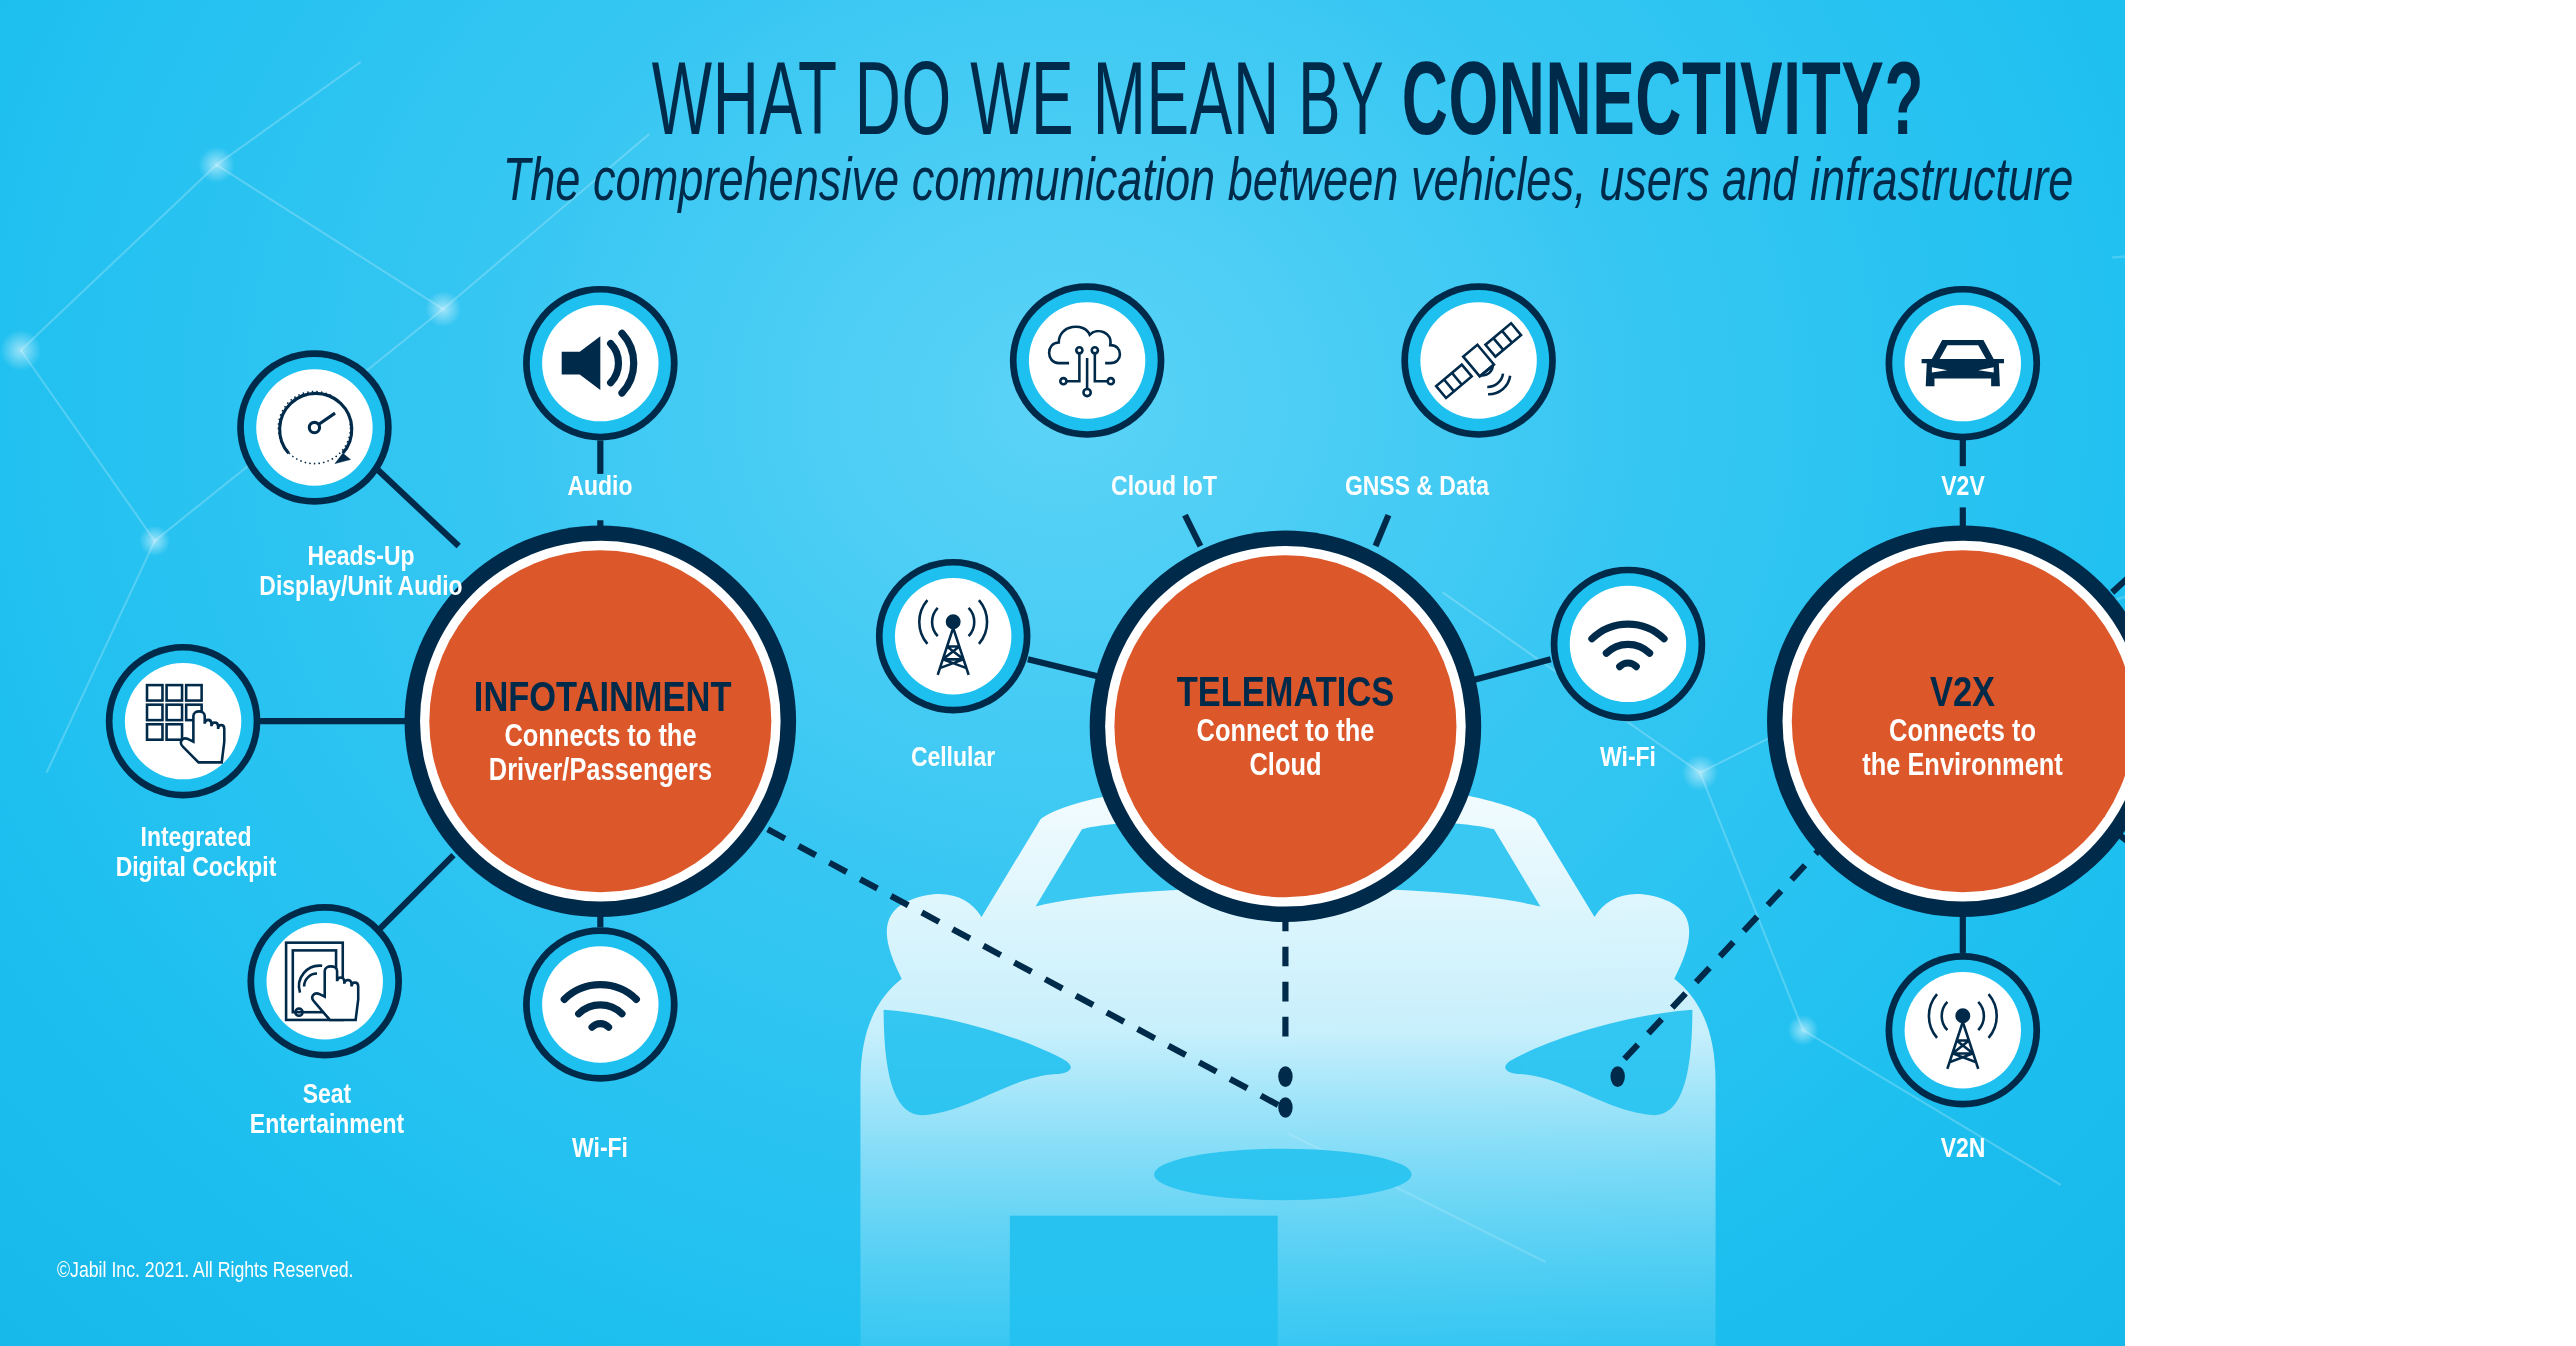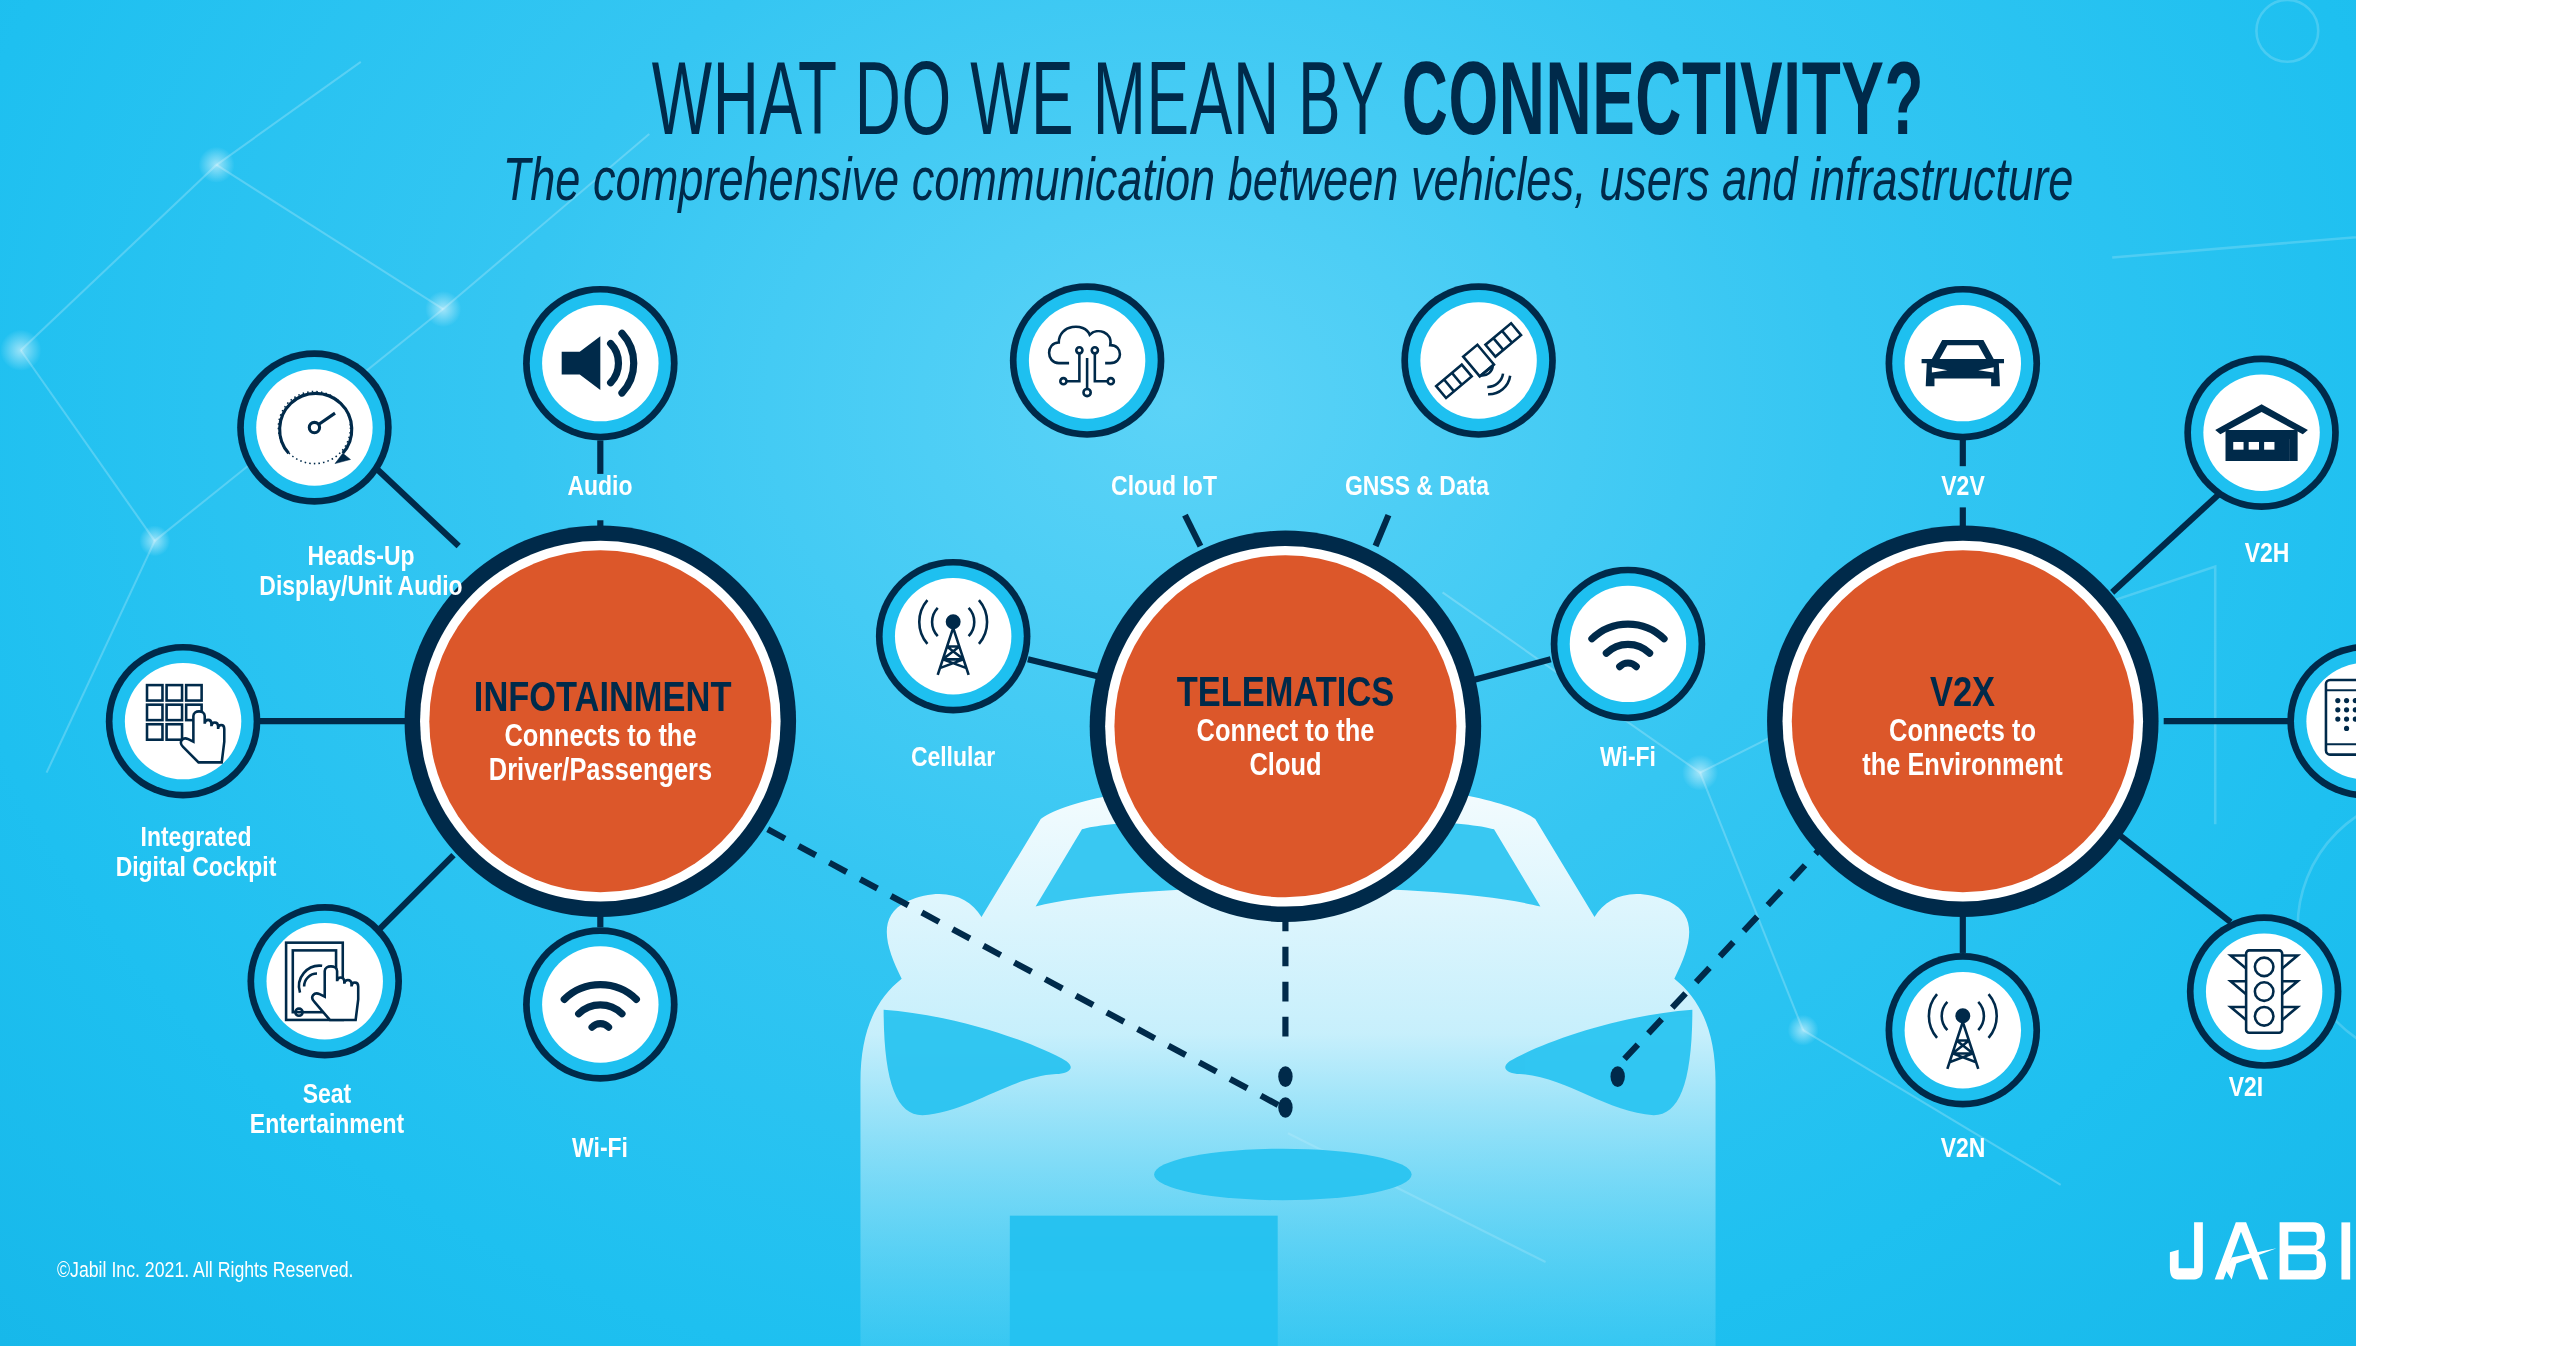--- a/index.html
+++ b/index.html
@@ -1,19 +1,20 @@
 <!DOCTYPE html>
 <html style="font-size:8.2px"><head>
 <meta charset="utf-8">
 <style>
   html, body { margin: 0; padding: 0; }
   body { width: 2576px; height: 1346px; overflow: hidden; font-family: "Liberation Sans", sans-serif; }
   #stage {
-    position: relative; width: 2356px; height: 1346px; overflow: hidden;
+    position: relative; width: 2116px; height: 1346px; overflow: hidden;
     background: radial-gradient(ellipse at 50% 30%, #5cd3f7 0%, #35c6f2 40%, #1ec0f0 75%, #17b8ea 100%);
+    padding-left: 9px;
   }
   #bg-svg, #diagram-svg { position: absolute; left: 0; top: 0; width: 2576px; height: 1346px; }
   .txt { position: absolute; color: #ffffff; font-weight: bold; text-align: center; white-space: nowrap;
          font-family: "Liberation Sans", sans-serif; transform: scaleX(0.82); transform-origin: center top; }
   .title { position: absolute; left: 0; width: 2576px; top: 47px; text-align: center; color: #002a4a;
            font-size: 103px; line-height: 103px; letter-spacing: 1px; transform: scaleX(0.62); transform-origin: center top; }
   .title .light { font-weight: normal; }
   .title .bold { font-weight: bold; }
   .subtitle { position: absolute; left: 0; width: 2576px; top: 148px; text-align: center; color: #002a4a;
               font-size: 61px; line-height: 62px; font-style: italic; transform: scaleX(0.74); transform-origin: center top; }

